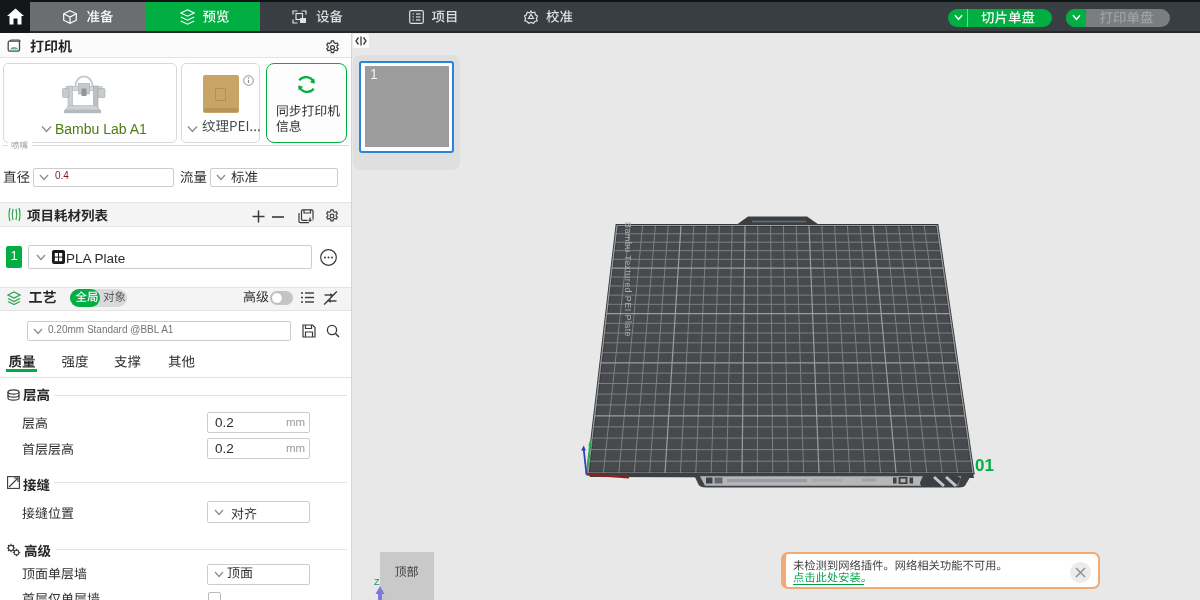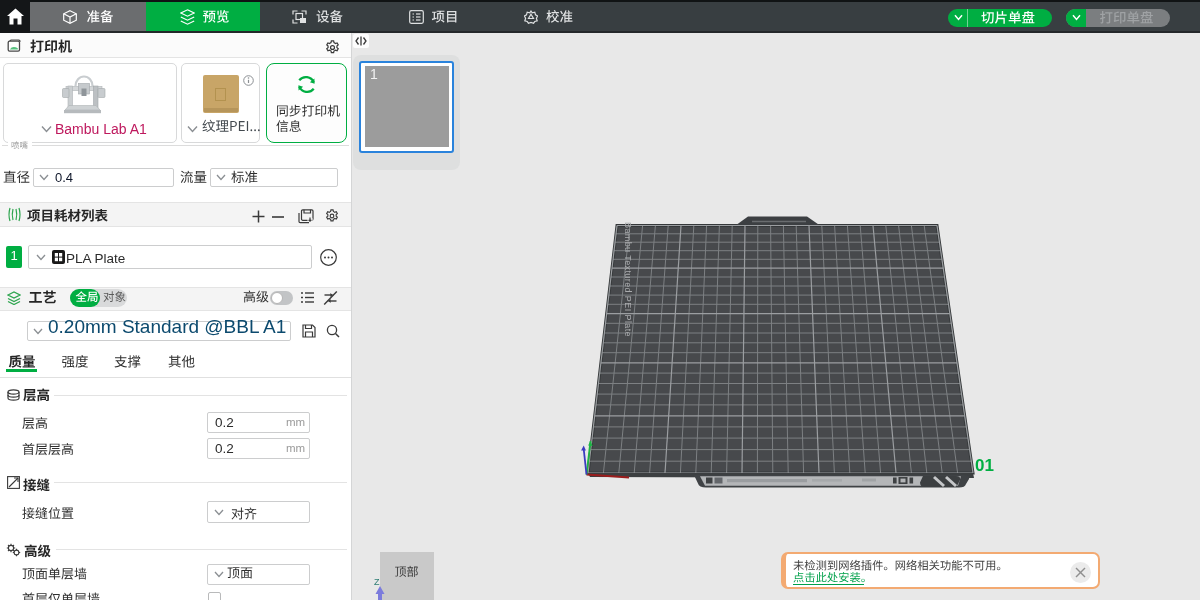--- a/index.html
+++ b/index.html
@@ -214,21 +214,21 @@
 <rect x="21.5" y="18.5" width="5" height="7.5" fill="#8f959a"></rect>
 <rect x="2.5" y="18.5" width="6.5" height="9" rx="1" fill="#c8cccf" stroke="#a2a7aa" stroke-width="0.6"></rect>
 <rect x="38" y="18.5" width="7" height="9" rx="1" fill="#c8cccf" stroke="#a2a7aa" stroke-width="0.6"></rect>
 <path d="M9,35.5 L36,35.5 L40,40 L5,40 Z" fill="#ced2d4" stroke="#aeb3b6" stroke-width="0.6"></path>
 <rect x="4" y="40" width="37" height="3.2" fill="#b6babd"></rect>
 </svg>
 
 <svg class="abs" style="left:40.5px;top:124.5px" width="11" height="8" viewBox="0 0 11 8">
     <path d="M1,1.5 L5.5,6.5 L10,1.5" fill="none" stroke="#8b8f93" stroke-width="1.4"></path>
   </svg>
-<div class="abs" style="left:55px;top:121px;font-size:14px;color:#be185d">Bambu Lab A1</div>
+<div class="abs" style="left:55px;top:121px;font-size:14px;color:#4d7c0f">Bambu Lab A1</div>
 
 <div class="abs" style="left:203px;top:75px;width:36px;height:38px;background:#c8a567;border-radius:2px"></div>
 <div class="abs" style="left:206px;top:75px;width:5px;height:3px;background:#c8a567"></div>
 <div class="abs" style="left:231px;top:75px;width:5px;height:3px;background:#c8a567"></div>
 <div class="abs" style="left:215px;top:87.5px;width:11px;height:13px;border:1px solid #b3924f"></div>
 <div class="abs" style="left:204px;top:108px;width:34px;height:4px;background:#b6955a"></div>
 <svg class="abs" style="left:243px;top:75px" width="11" height="11" viewBox="0 0 11 11">
     <circle cx="5.5" cy="5.5" r="4.8" fill="none" stroke="#8b8f93" stroke-width="1"></circle>
     <line x1="5.5" y1="4.8" x2="5.5" y2="8" stroke="#8b8f93" stroke-width="1.2"></line>
     <circle cx="5.5" cy="3" r="0.8" fill="#8b8f93"></circle>
@@ -246,21 +246,21 @@
     <path d="M4.2,20.5 L4,14.5 L9.5,16 Z" fill="#00AE42"></path>
   </svg>
 
 <div class="abs" style="left:2px;top:145px;width:347px;height:40px;border-top:1px solid #dcdcdc"></div>
 <div class="abs" style="left:8px;top:140px;width:24px;height:10px;background:#fff"></div>
 
 <div class="abs" style="left:33px;top:168px;width:141px;height:19px;background:#fff;border:1px solid #cccdce;border-radius:2px"></div>
 <svg class="abs" style="left:39px;top:174px" width="10" height="7" viewBox="0 0 10 7">
     <path d="M1,1 L5,5.5 L9,1" fill="none" stroke="#8b8f93" stroke-width="1.3"></path>
   </svg>
-<div class="abs" style="left:55px;top:170px;font-size:13px;color:#0f172a">0.4</div>
+<div class="abs" style="left:55px;top:170px;font-size:10px;color:#7f1d1d">0.4</div>
 <div class="abs" style="left:210px;top:168px;width:128px;height:19px;background:#fff;border:1px solid #cccdce;border-radius:2px"></div>
 <svg class="abs" style="left:216px;top:174px" width="10" height="7" viewBox="0 0 10 7">
     <path d="M1,1 L5,5.5 L9,1" fill="none" stroke="#8b8f93" stroke-width="1.3"></path>
   </svg>
 
 <div class="abs" style="left:0;top:202px;width:351px;height:25px;background:#f4f4f4;border-top:1px solid #e4e4e4;border-bottom:1px solid #e4e4e4"></div>
 <svg class="abs" style="left:7px;top:207px" width="14" height="15" viewBox="0 0 14 15">
     <g fill="none" stroke="#2da44e" stroke-width="1.2">
       <path d="M3,1 Q1,7.5 3,14"></path>
       <path d="M6,2 Q4.5,7.5 6,13"></path>
@@ -343,21 +343,21 @@
       <line x1="13.5" y1="10" x2="7.5" y2="10"></line>
     </g>
     <path d="M7.2,2.2 L10.5,4 L7.2,5.8 Z" fill="#3a3a3a"></path>
     <path d="M7.8,8.2 L4.5,10 L7.8,11.8 Z" fill="#3a3a3a"></path>
   </svg>
 
 <div class="abs" style="left:27px;top:320.5px;width:264px;height:20px;background:#fff;border:1px solid #cccdce;border-radius:2px"></div>
 <svg class="abs" style="left:33px;top:328px" width="10" height="7" viewBox="0 0 10 7">
     <path d="M1,1 L5,5.5 L9,1" fill="none" stroke="#8b8f93" stroke-width="1.3"></path>
   </svg>
-<div class="abs" style="left:48px;top:316px;font-size:19px;color:#0c4a6e">0.20mm Standard @BBL A1</div>
+<div class="abs" style="left:48px;top:324px;font-size:10px;color:#737373">0.20mm Standard @BBL A1</div>
 <svg class="abs" style="left:302px;top:324px" width="14" height="14" viewBox="0 0 14 14">
     <g fill="none" stroke="#3a3a3a" stroke-width="1.2">
       <path d="M1,1 L10.5,1 L13,3.5 L13,13 L1,13 Z"></path>
       <path d="M3.5,1 L3.5,4.5 L9.5,4.5 L9.5,1"></path>
       <path d="M3.5,13 L3.5,8 L10.5,8 L10.5,13"></path>
     </g>
   </svg>
 <svg class="abs" style="left:326px;top:324px" width="14" height="14" viewBox="0 0 14 14">
     <circle cx="6" cy="6" r="4.6" fill="none" stroke="#3a3a3a" stroke-width="1.3"></circle>
     <line x1="9.5" y1="9.5" x2="13" y2="13" stroke="#3a3a3a" stroke-width="1.5"></line>

